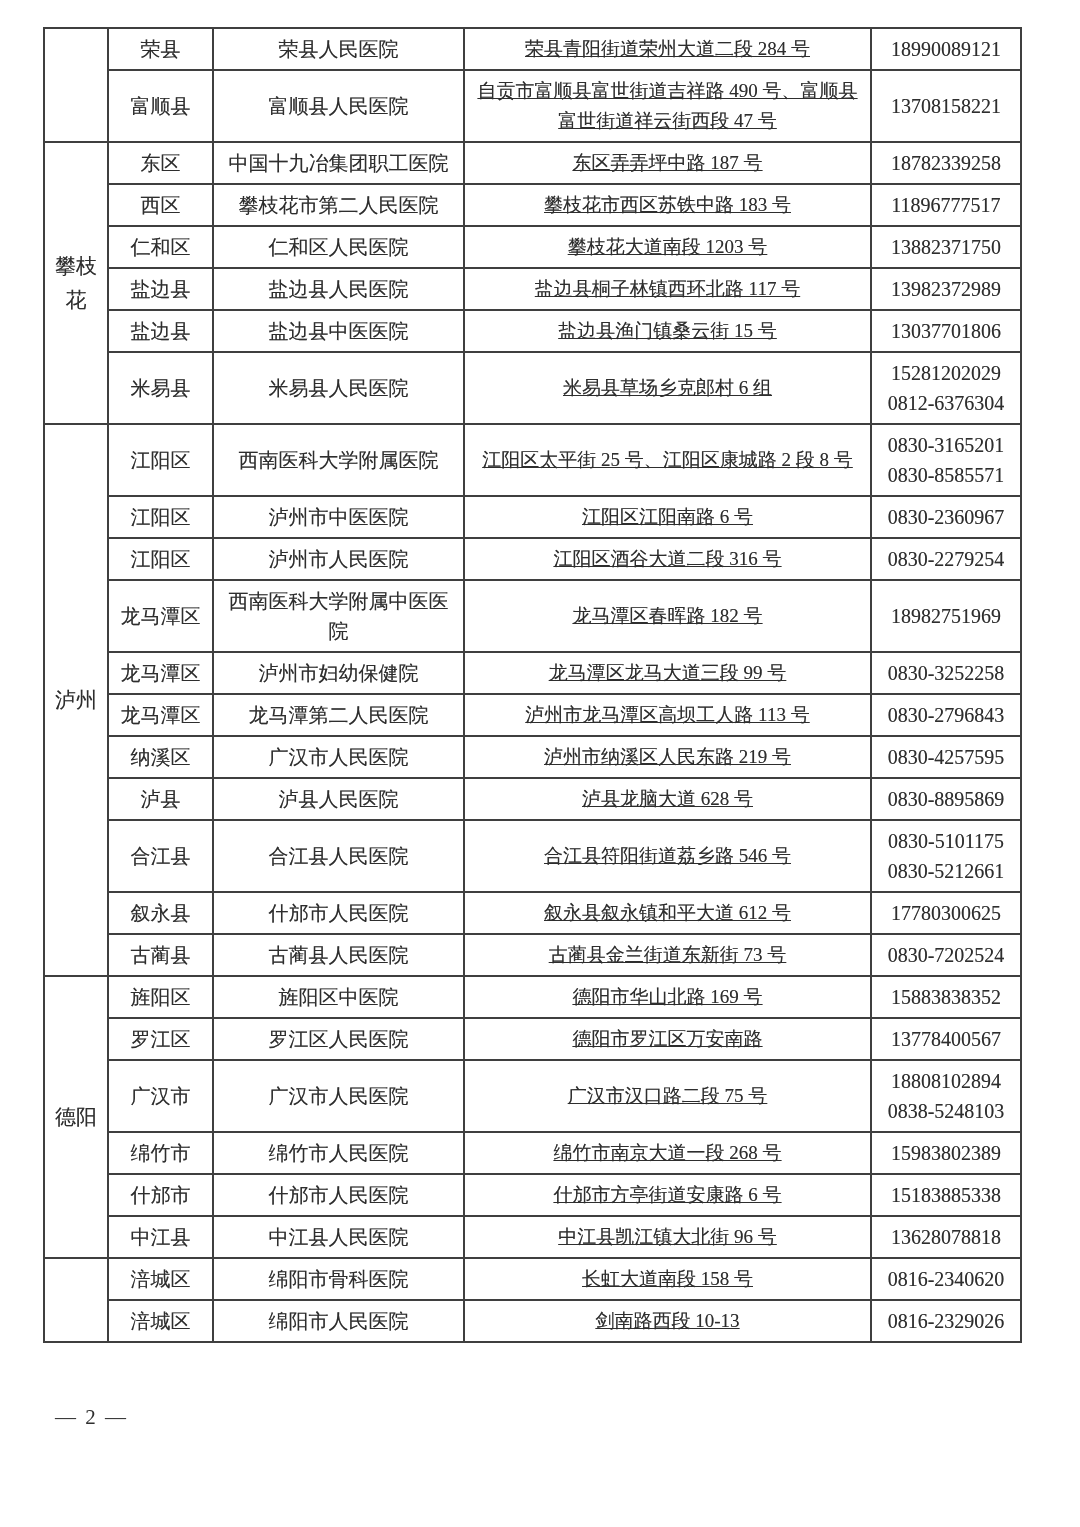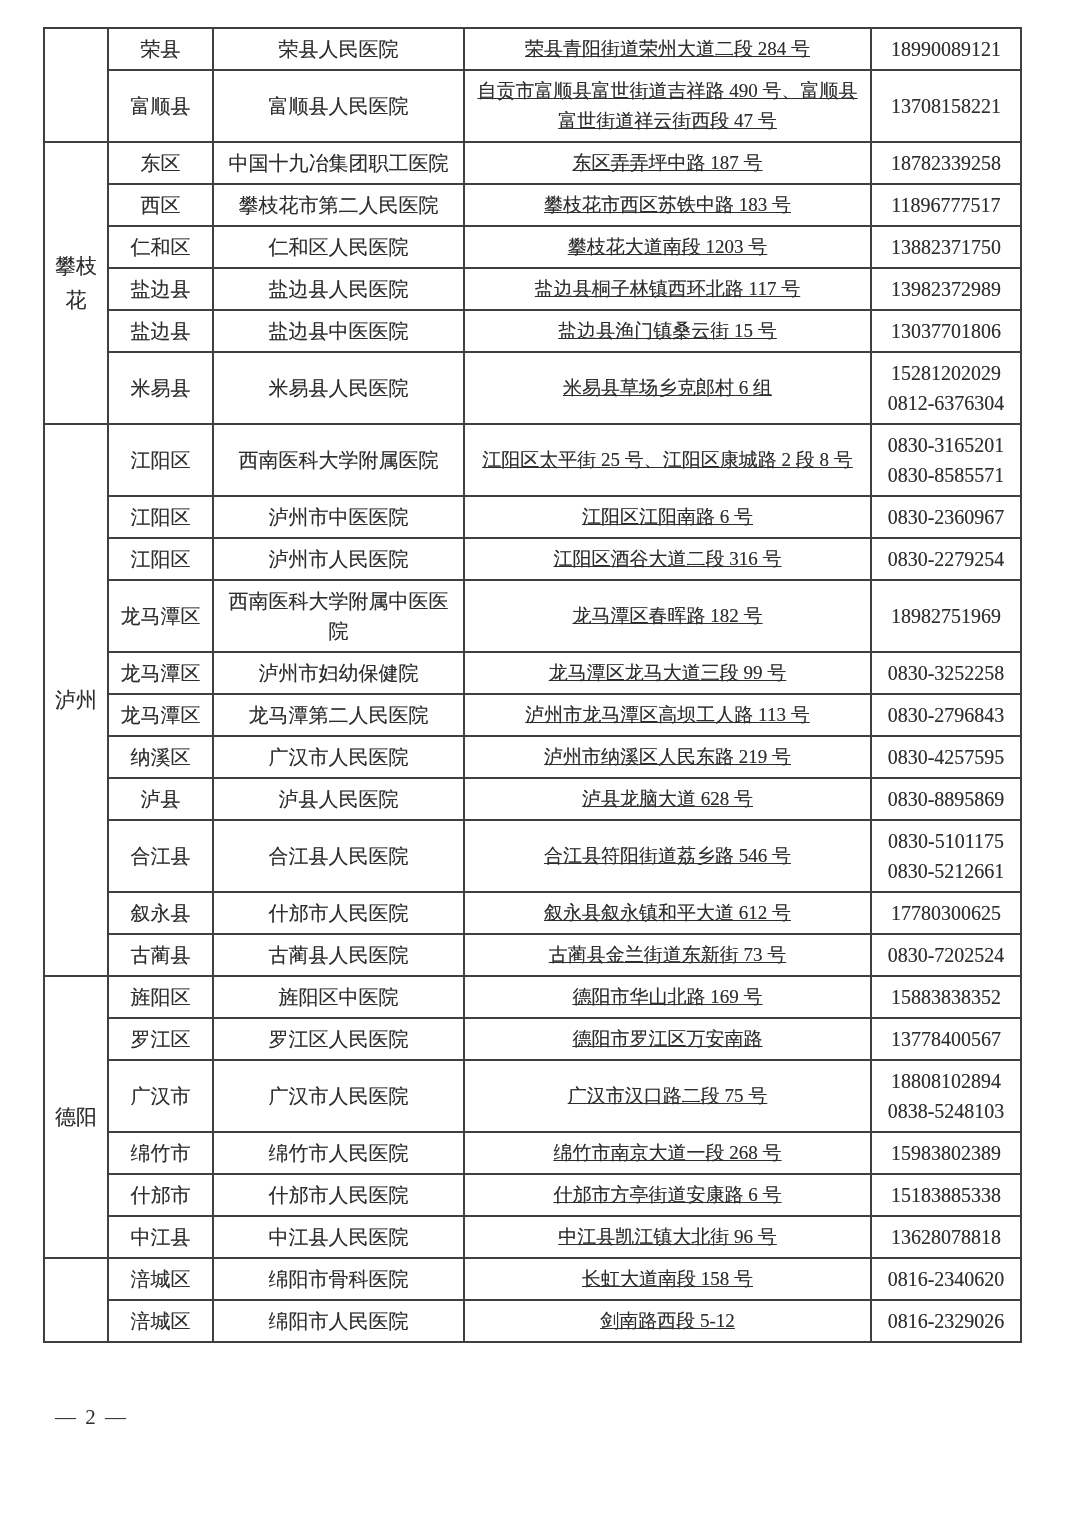--- a/index.html
+++ b/index.html
@@ -252,21 +252,21 @@
         <tr>
           <td class="city-cell" rowspan="2"></td>
           <td class="district-cell">涪城区</td>
           <td class="hospital-cell">绵阳市骨科医院</td>
           <td class="address-cell">长虹大道南段 158 号</td>
           <td class="phone-cell">0816-2340620</td>
         </tr>
         <tr>
           <td class="district-cell">涪城区</td>
           <td class="hospital-cell">绵阳市人民医院</td>
-          <td class="address-cell">剑南路西段 5-12</td>
+          <td class="address-cell">剑南路西段 10-13</td>
           <td class="phone-cell">0816-2329026</td>
         </tr>
       </tbody>
   </table>
 
   <div class="page-number">— 2 —</div>
 
   <div class="watermark">
     <span>
       <svg class="wechat-icon" width="58" height="50" viewBox="0 0 58 50">

